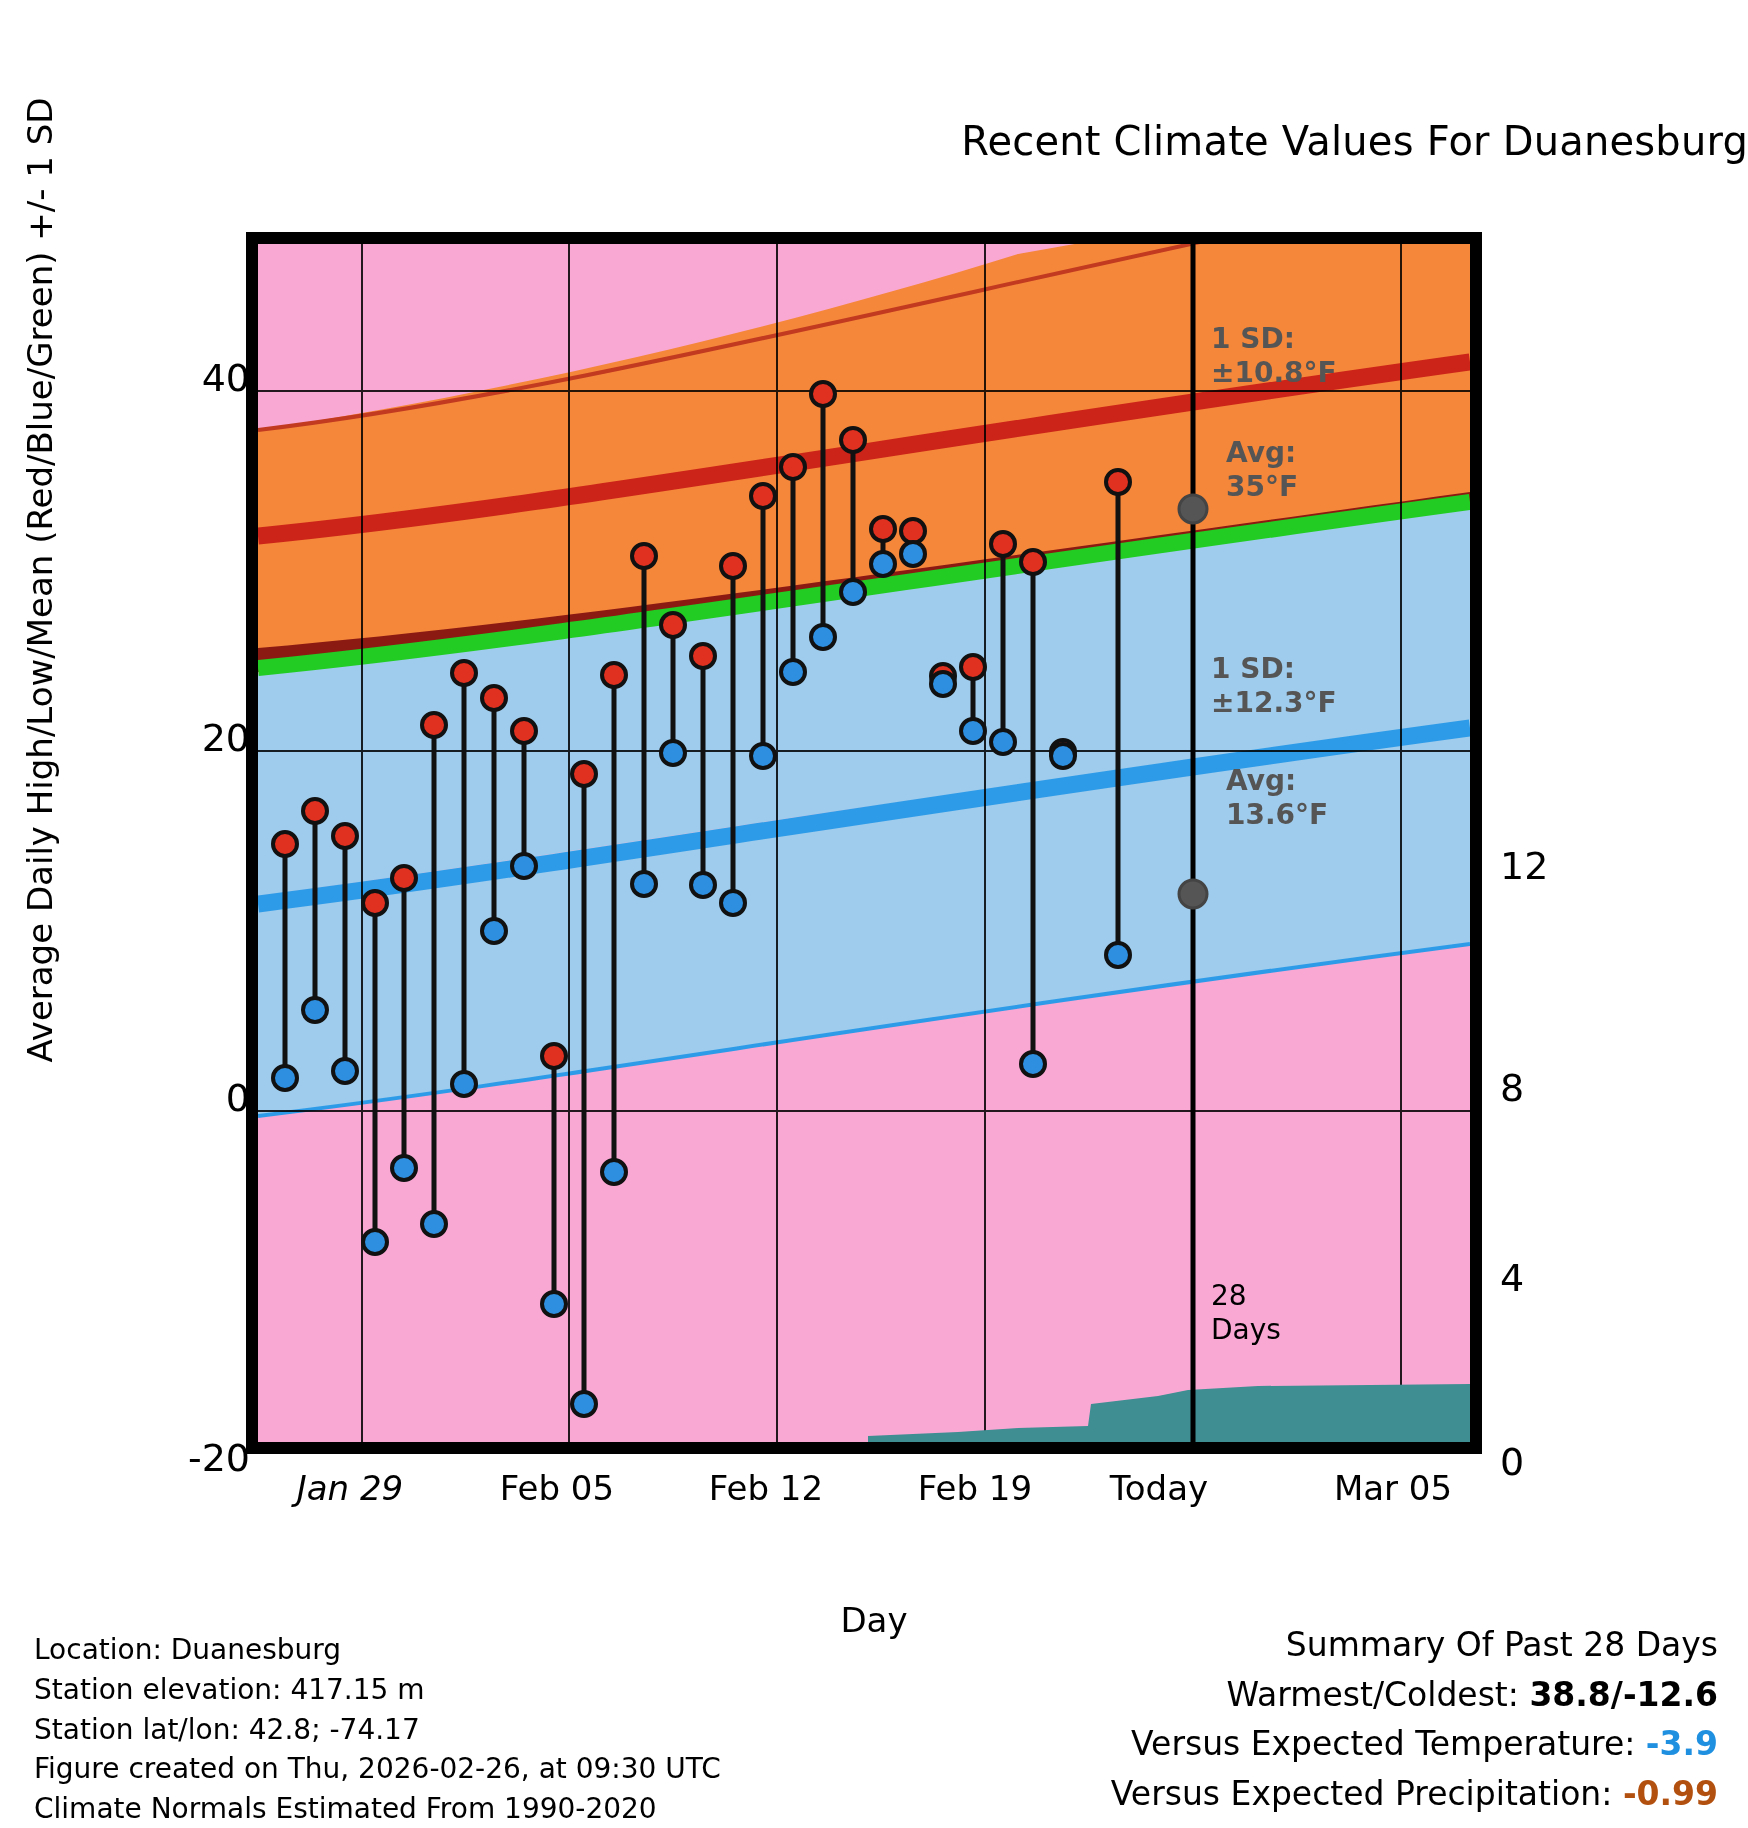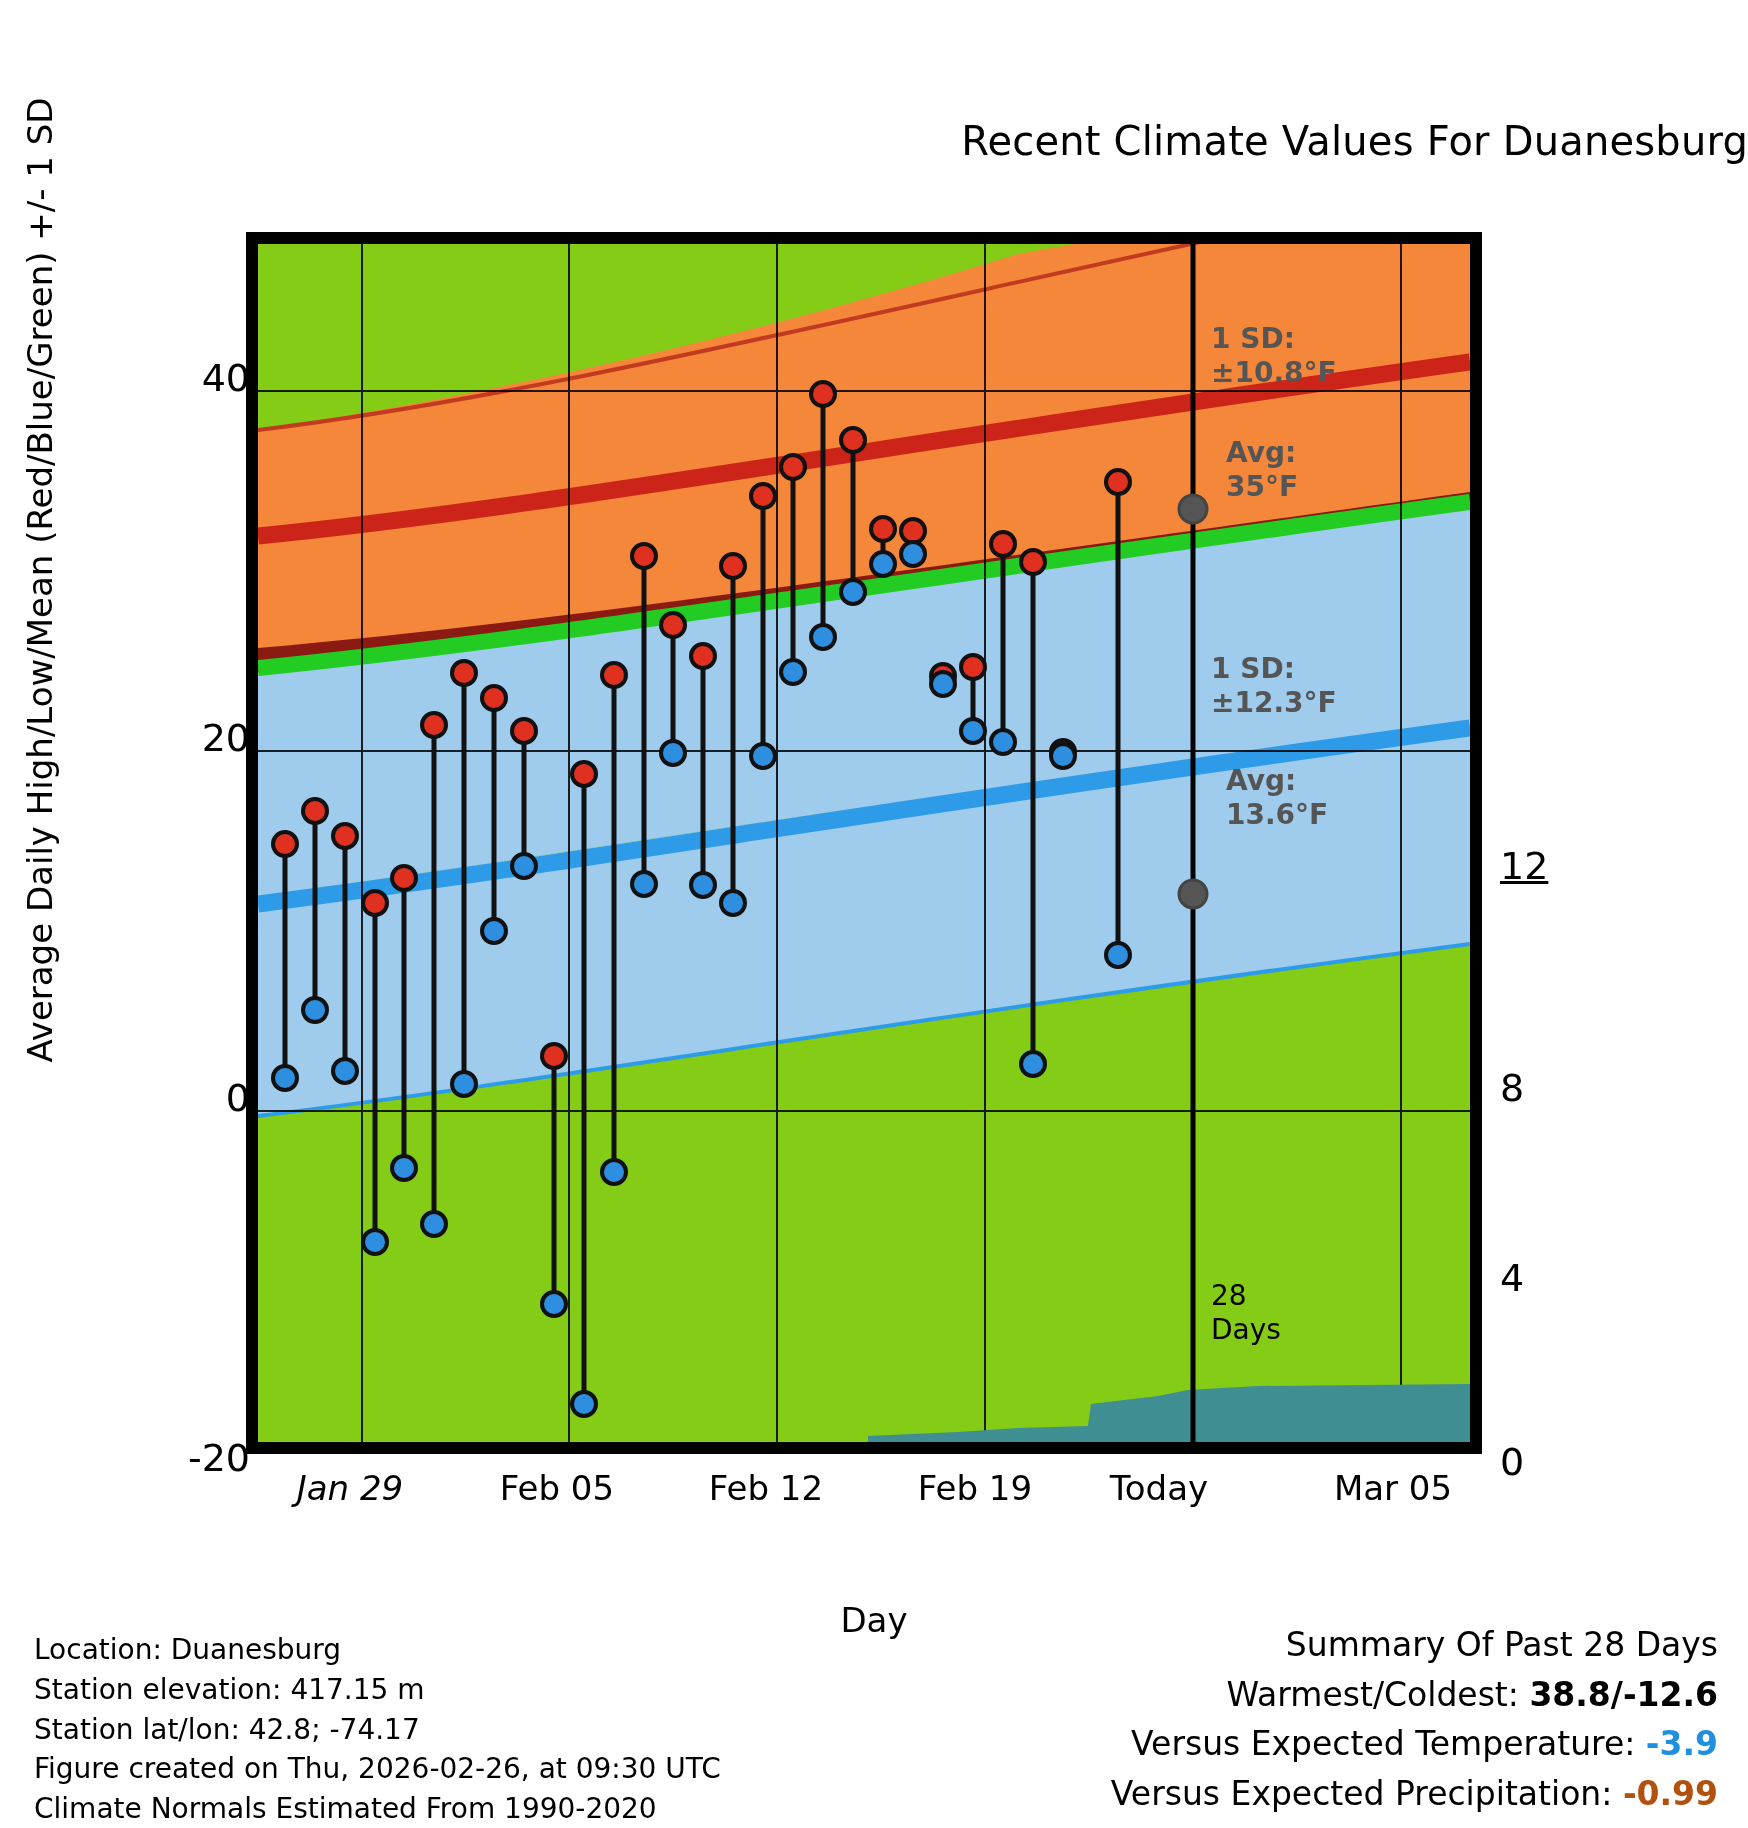--- a/index.html
+++ b/index.html
@@ -6,21 +6,21 @@
   body{width:1748px;height:1828px;font-family:"DejaVu Sans","Liberation Sans",sans-serif;color:#000;position:relative;overflow:hidden;}
 
   #title{
     position:absolute;left:0;top:118px;width:1748px;text-align:right;
     font-size:40px;letter-spacing:.2px;
   }
 
   
   #plot{
     position:absolute;left:246px;top:232px;width:1236px;height:1222px;
-    border:12px solid #000;box-sizing:border-box;background:#84cc16;
+    border:12px solid #000;box-sizing:border-box;background:#f9a8d4;
   }
   #inner{position:absolute;left:0;top:0;width:100%;height:100%;overflow:hidden;}
 
   .ylabel-left{
     position:absolute;left:-560px;top:560px;width:1200px;text-align:center;
     transform:rotate(-90deg);transform-origin:center center;
     font-size:34px;
   }
   #xlabel{position:absolute;left:0;top:1600px;width:1748px;text-align:center;font-size:34px;}
 
@@ -47,21 +47,21 @@
 
 <div class="ylabel-left">Average Daily High/Low/Mean (Red/Blue/Green) +/- 1 SD</div>
 
 <div id="xlabel">Day</div>
 
 <div class="ytick" style="top:378px;">40</div>
 <div class="ytick" style="top:738px;">20</div>
 <div class="ytick" style="top:1098px;">0</div>
 <div class="ytick" style="top:1458px;">-20</div>
 
-<div class="ytick-r" style="top:866px;text-decoration:underline;">12</div>
+<div class="ytick-r" style="top:866px;">12</div>
 <div class="ytick-r" style="top:1088px;">8</div>
 <div class="ytick-r" style="top:1278px;">4</div>
 <div class="ytick-r" style="top:1462px;">0</div>
 
 <div class="xtick" style="left:350px;font-style:italic;">Jan 29</div>
 <div class="xtick" style="left:557px;">Feb 05</div>
 <div class="xtick" style="left:766px;">Feb 12</div>
 <div class="xtick" style="left:975px;">Feb 19</div>
 <div class="xtick" style="left:1159px;">Today</div>
 <div class="xtick" style="left:1393px;">Mar 05</div>

